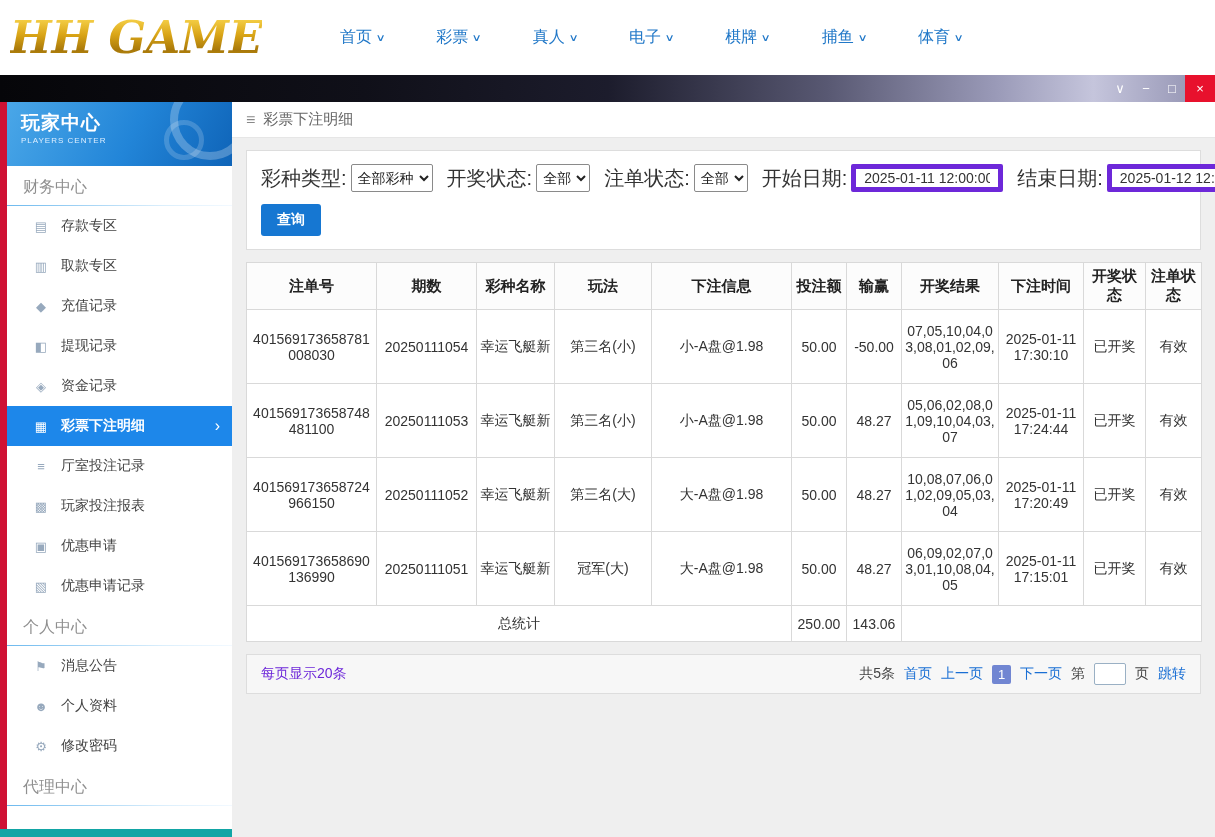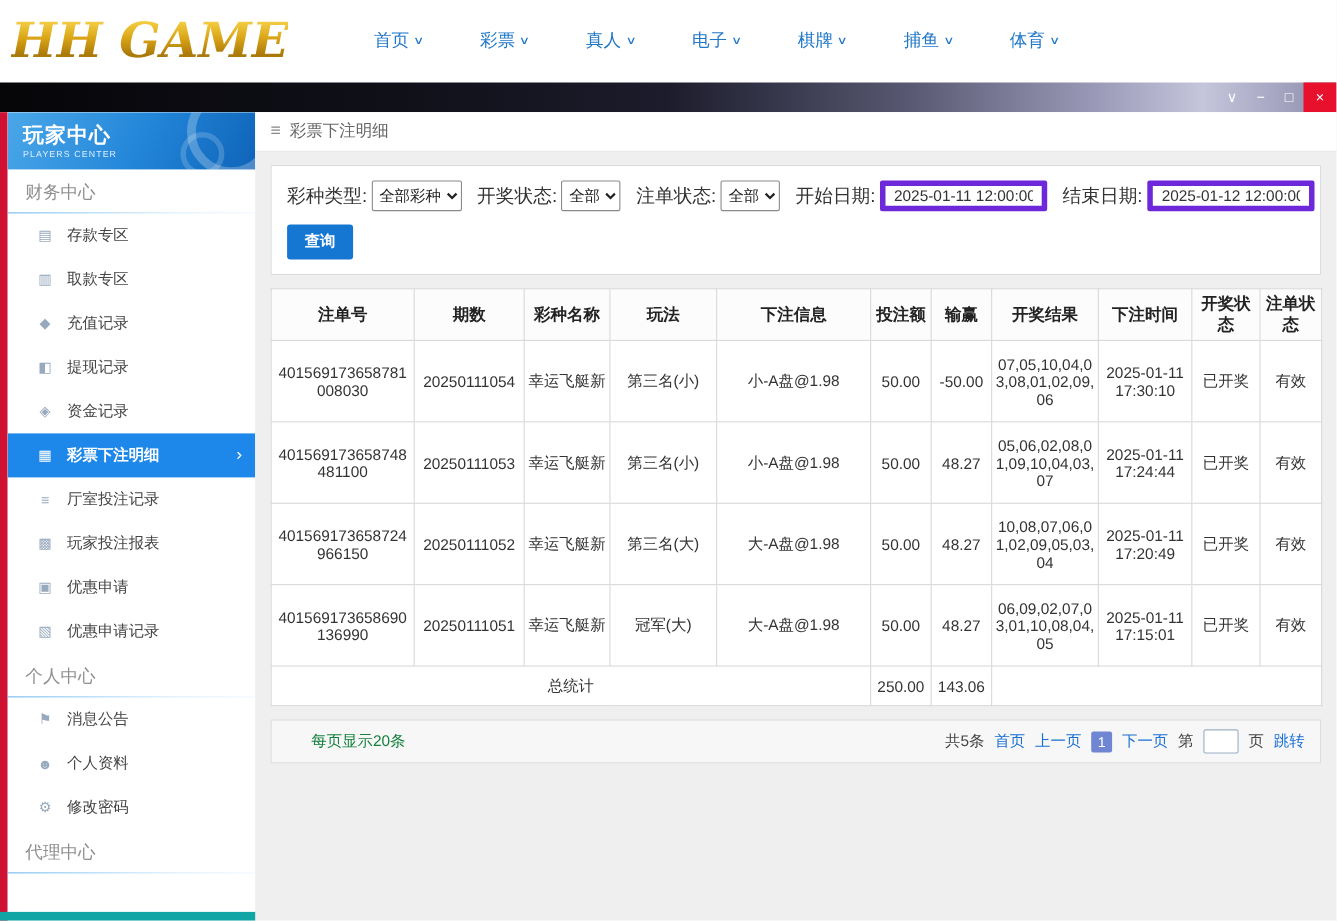--- a/index.html
+++ b/index.html
@@ -26,21 +26,21 @@
   .win-btn { color:#fff; font-size:13px; width:26px; height:27px; line-height:27px; text-align:center; cursor:pointer; }
   .win-btn.close { background:#e8112d; width:30px; }
 
   
   .app { flex:1 1 auto; display:flex; position:relative; background:#efefef; min-height:0; }
   .red-strip { width:7px; background:#cf1134; flex:0 0 auto; }
   .teal-strip { position:absolute; left:0; bottom:0; width:232px; height:8px; background:#12a5a5; z-index:5; }
 
   
   .sidebar { width:225px; flex:0 0 auto; background:#fff; overflow:hidden; }
-  .sidebar-header { height:52px; padding:8px 16px 0 14px; position:relative; overflow:hidden;
+  .sidebar-header { height:64px; padding:8px 16px 0 14px; position:relative; overflow:hidden;
     background:linear-gradient(115deg,#4aa7e8 0%,#2285d8 55%,#0f64b8 100%); }
   .sidebar-header::after { content:""; position:absolute; right:-18px; top:-22px; width:64px; height:64px;
     border-radius:50%; border:8px solid rgba(255,255,255,0.25); }
   .sidebar-header::before { content:""; position:absolute; right:28px; top:18px; width:30px; height:30px;
     border-radius:50%; border:5px solid rgba(255,255,255,0.18); }
   .sidebar-title { color:#fff; font-size:19px; font-weight:bold; letter-spacing:1px; }
   .sidebar-subtitle { color:#dceeff; font-size:8px; letter-spacing:1px; }
   .side-section-label { padding:11px 16px 8px; color:#8f8f8f; font-size:16px; position:relative; }
   .side-section-label::after { content:""; position:absolute; left:0; right:0; bottom:0; height:1px;
     background:linear-gradient(90deg,#6db9ee,#dceffc 70%,#f2f9ff); }
@@ -55,21 +55,21 @@
   
   .content { flex:1 1 auto; min-width:0; display:flex; flex-direction:column; }
   .breadcrumb { height:36px; background:#fff; border-bottom:1px solid #e6e6e6; display:flex;
     align-items:center; gap:8px; padding-left:14px; color:#666; font-size:15px; flex:0 0 auto; }
   .breadcrumb .menu-icon { color:#888; font-size:16px; }
   .content-inner { flex:1 1 auto; padding:12px 14px; overflow:hidden; }
 
   
   .filter-panel { background:#fff; border:1px solid #ddd; padding:13px 14px; }
   .filter-row { display:flex; align-items:center; flex-wrap:nowrap; }
-  .filter-row label { font-size:17px; color:#333; margin-right:4px; white-space:nowrap; }
+  .filter-row label { font-size:20px; color:#333; margin-right:4px; white-space:nowrap; }
   .filter-row label:not(:first-child) { margin-left:14px; }
   .filter-row select { height:28px; font-size:14px; border:1px solid #8a8a8a; border-radius:2px;
     background:#fff; color:#222; padding:0 2px; }
   .sel-wide { width:110px; }
   .sel-narrow { width:86px; }
   .filter-row input.date-input { width:152px; height:28px; border:5px solid #6d28d9; border-radius:2px;
     font-size:14px; color:#333; padding:0 8px; }
   .query-btn { margin-top:12px; background:#1677d2; color:#fff; border:none; border-radius:3px;
     padding:7px 16px; font-size:14px; font-weight:bold; cursor:pointer; }
 
@@ -78,21 +78,21 @@
   table.bet-table { border-collapse:collapse; width:100%; table-layout:fixed; }
   .bet-table th, .bet-table td { border:1px solid #d9d9d9; text-align:center; vertical-align:middle;
     font-size:14px; color:#333; padding:4px 3px; word-break:break-all; }
   .bet-table th { height:40px; font-size:15px; font-weight:bold; color:#222; background:#fcfcfc; }
   .bet-table tr.data-row td { height:74px; }
   .bet-table tr.summary-row td { height:36px; }
 
   
   .pagination { margin-top:12px; background:#f7f7f7; border:1px solid #ddd; height:40px;
     display:flex; align-items:center; justify-content:space-between; padding:0 14px; font-size:14px; }
-  .page-size { color:#15803d;margin-left:22px; }
+  .page-size { color:#6d28d9; }
   .pager { display:flex; align-items:center; gap:9px; }
   .pager .count { color:#444; }
   .pager a { color:#1a6fd4; text-decoration:none; cursor:pointer; }
   .pager .current { display:inline-block; min-width:19px; height:19px; line-height:19px; text-align:center;
     background:#7186d2; color:#fff; border-radius:2px; font-size:13px; cursor:pointer; }
   .pager .plain { color:#444; }
   .jump-input { width:32px; height:22px; border:1px solid #9ab0c4; border-radius:2px; background:#fff; }
 </style>
 </head>
 <body>

